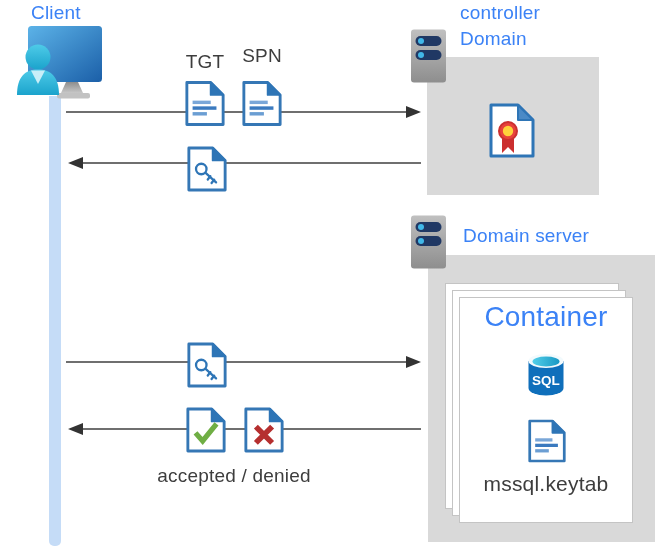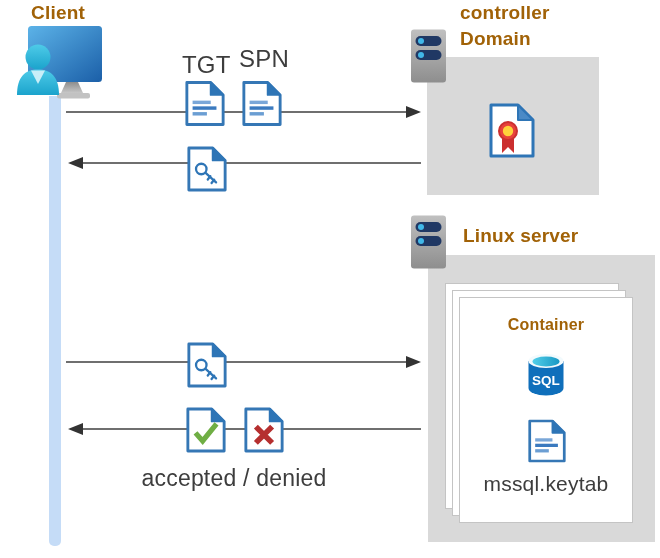--- a/index.html
+++ b/index.html
@@ -1,22 +1,22 @@
 <!DOCTYPE html>
 <html><head>
 <meta charset="utf-8">
 <style>
   html,body{margin:0;padding:0;background:#fff;}
   .canvas{position:relative;width:660px;height:558px;background:#fff;overflow:hidden;
           font-family:"Liberation Sans",sans-serif;}
   .abs{position:absolute;}
   .node-box{position:absolute;background:#d9d9d9;}
   .card{position:absolute;width:174px;height:226px;background:#fff;border:1px solid #c4c4c4;box-sizing:border-box;}
-  .hdr{position:absolute;font-weight:700;color:#a16207;font-size:19px;line-height:26px;letter-spacing:.2px;}
-  .lbl{position:absolute;color:#3d3d3d;font-size:24px;letter-spacing:.2px;}
+  .hdr{position:absolute;font-weight:400;color:#3b82f6;font-size:19px;line-height:26px;letter-spacing:.2px;}
+  .lbl{position:absolute;color:#3d3d3d;font-size:19px;letter-spacing:.2px;}
   .ctr{text-align:center;}
   .timeline{position:absolute;left:49px;top:96px;width:12px;height:450px;background:#c5dcf7;border-radius:0 0 5px 5px;}
   svg{display:block;}
   .icon{position:absolute;}
 </style>
 </head>
 <body>
 
 <div class="canvas">
 
@@ -118,26 +118,26 @@
   </svg>
 
   <div class="node-box" style="left:428px;top:255px;width:227px;height:287px;"></div>
   <svg class="icon" style="left:410px;top:215px;" width="37" height="54" viewBox="0 0 36 54">
     <rect x="0.5" y="0.5" width="35" height="53" rx="3" fill="url(#gSrv)"></rect>
     <rect x="5" y="7" width="26" height="10" rx="5" fill="#203864"></rect>
     <circle cx="10.5" cy="12" r="3" fill="#41b8e8"></circle>
     <rect x="5" y="21" width="26" height="10" rx="5" fill="#203864"></rect>
     <circle cx="10.5" cy="26" r="3" fill="#41b8e8"></circle>
   </svg>
-  <div class="hdr" style="left:463px;top:223px;">Linux server</div>
+  <div class="hdr" style="left:463px;top:223px;">Domain server</div>
 
   <div class="card" style="left:445px;top:283px;"></div>
   <div class="card" style="left:452px;top:290px;"></div>
   <div class="card" style="left:459px;top:297px;">
-    <div class="hdr ctr" style="left:0;right:0;top:14px;font-size:16px;">Container</div>
+    <div class="hdr ctr" style="left:0;right:0;top:6px;font-size:28px;">Container</div>
     <svg class="icon" style="left:66px;top:54px;" width="40" height="47" viewBox="0 0 40 47">
       <defs>
         <linearGradient id="gSqlTop" x1="0" y1="0" x2="1" y2="0">
           <stop offset="0" stop-color="#53cfe9"></stop>
             <stop offset="1" stop-color="#1898c4"></stop>
         </linearGradient>
       </defs>
       <path d="M2.5 9 L2.5 36 A17.5 7.5 0 0 0 37.5 36 L37.5 9 Z" fill="#0f6fbb"></path>
       <ellipse cx="20" cy="9" rx="17.5" ry="7" fill="#f2fafd"></ellipse>
       <ellipse cx="20" cy="9.5" rx="13.5" ry="5" fill="url(#gSqlTop)"></ellipse>
@@ -167,15 +167,15 @@
   <svg class="icon" style="left:185px;top:406px;" width="42" height="48" viewBox="0 0 44 48">
     <path d="M3 2 H28 L41 15 V46 H3 Z" fill="#fff" stroke="#3577b5" stroke-width="3" stroke-linejoin="round"></path>
     <path d="M28 2 V15 H41 Z" fill="#2e75b6" stroke="#2e75b6" stroke-width="2" stroke-linejoin="round"></path>
     <path d="M11 27 L18.5 35.5 L33 17.5" stroke="#6fae44" stroke-width="5.4" fill="none"></path>
   </svg>
   <svg class="icon" style="left:243px;top:406px;" width="42" height="48" viewBox="0 0 44 48">
     <path d="M3 2 H28 L41 15 V46 H3 Z" fill="#fff" stroke="#3577b5" stroke-width="3" stroke-linejoin="round"></path>
     <path d="M28 2 V15 H41 Z" fill="#2e75b6" stroke="#2e75b6" stroke-width="2" stroke-linejoin="round"></path>
     <path d="M13.5 20.5 L30.5 37.5 M30.5 20.5 L13.5 37.5" stroke="#b52f2f" stroke-width="5.8" fill="none"></path>
   </svg>
-  <div class="lbl ctr" style="left:134px;top:465px;width:200px;font-size:23px;">accepted / denied</div>
+  <div class="lbl ctr" style="left:134px;top:465px;width:200px;font-size:19px;">accepted / denied</div>
 
 </div>
 
 </body></html>

